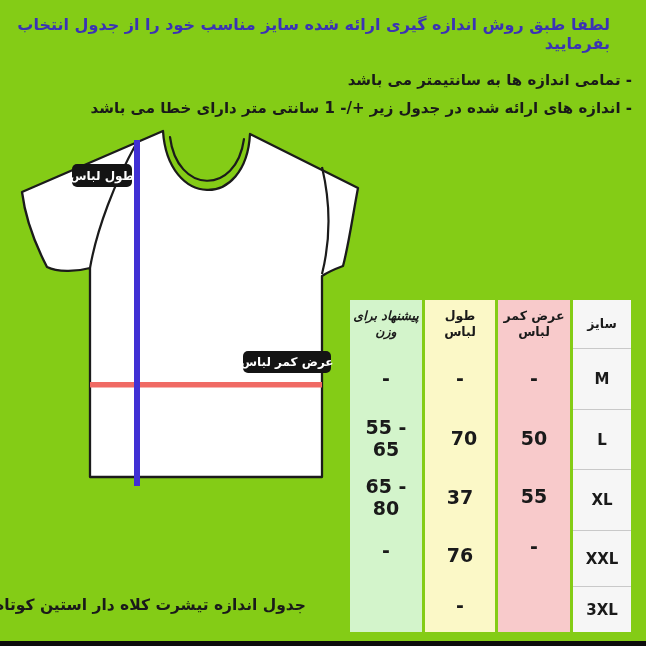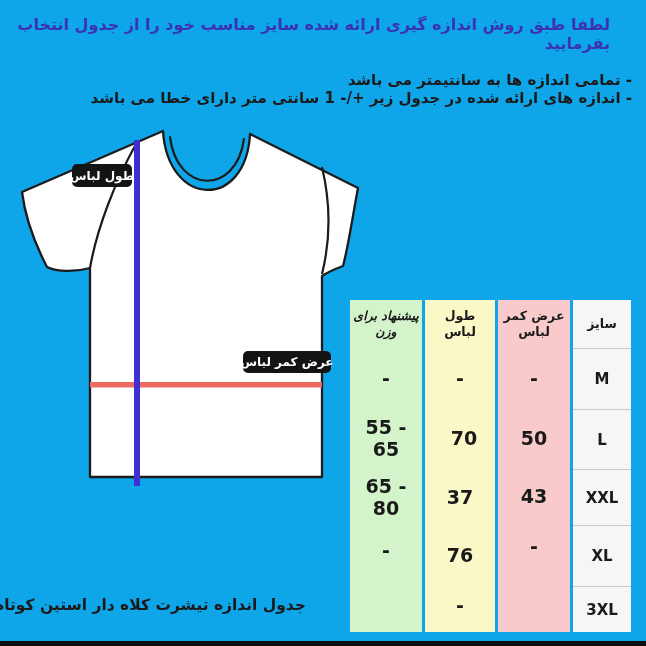--- a/index.html
+++ b/index.html
@@ -1,29 +1,29 @@
 <!DOCTYPE html>
 <html lang="fa"><head>
 <meta charset="utf-8">
 <style>
   html,body { margin:0; padding:0; background:#fff; }
   .page {
-    position:relative; width:646px; height:646px; background:#0ea5e9;
+    position:relative; width:646px; height:646px; background:#84cc16;
     font-family:"DejaVu Sans","Liberation Sans",sans-serif; overflow:hidden;
     color:#1a1a1a;
   }
   
   .header {
     position:absolute; top:15px; left:0; right:0; padding-right:14px;
     direction:rtl; text-align:right;
   }
   .title { font-size:16px; font-weight:bold; margin:0 22px 0 0; line-height:1.2; }
   .note  { font-size:15px; font-weight:bold; line-height:1.2; }
   .note.first  { margin-top:18px;text-align:right; }
-  .note.second { }
+  .note.second { margin-top:10px; }
 
   
   .diagram { position:absolute; left:0; top:120px; width:380px; height:380px; }
   .diagram svg { position:absolute; left:0; top:0; }
   .measure-label {
     position:absolute; background:#141414; color:#ffffff; border-radius:5px;
     font-size:12px; font-weight:bold; direction:rtl;
     display:flex; align-items:center; justify-content:center; white-space:nowrap;
   }
   .label-length { left:72px; top:44px; width:60px; height:23px; }
@@ -95,29 +95,29 @@
         <div class="tcell val" style="height: 60px;">-</div>
         <div class="tcell val" style="height: 59px; padding-left: 8px;">70</div>
         <div class="tcell val" style="height: 60px;">37</div>
         <div class="tcell val" style="height: 55px;">76</div>
         <div class="tcell val" style="height: 45px;">-</div>
       </div>
       <div class="tcol" style="width: 72px; background: rgb(248, 202, 203);">
         <div class="tcell head" style="height: 48px;">عرض کمر لباس</div>
         <div class="tcell val" style="height: 60px;">-</div>
         <div class="tcell val" style="height: 60px;">50</div>
-        <div class="tcell val" style="height: 55px;">43</div>
+        <div class="tcell val" style="height: 55px;">55</div>
         <div class="tcell val" style="height: 45px;">-</div>
       </div>
       <div class="tcol col-size" style="width: 58px; background: rgb(246, 246, 246); justify-content: center;">
         <div class="tcell head" style="height: 48px;">سایز</div>
         <div class="tcell size-val" style="height: 60px;">M</div>
         <div class="tcell size-val" style="height: 59px;">L</div>
+        <div class="tcell size-val" style="height: 60px;">XL</div>
         <div class="tcell size-val" style="height: 55px;">XXL</div>
-        <div class="tcell size-val" style="height: 60px;">XL</div>
         <div class="tcell size-val" style="height: 45px;">3XL</div>
       </div>
     </div>
 
   <div class="caption">جدول اندازه تیشرت کلاه دار استین کوتاه</div>
 
   <div class="bottom-bar"></div>
 
 </div>
 

